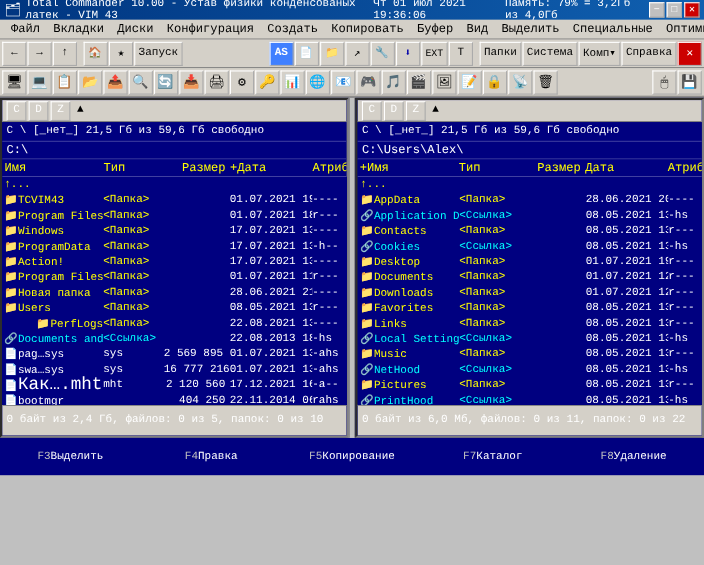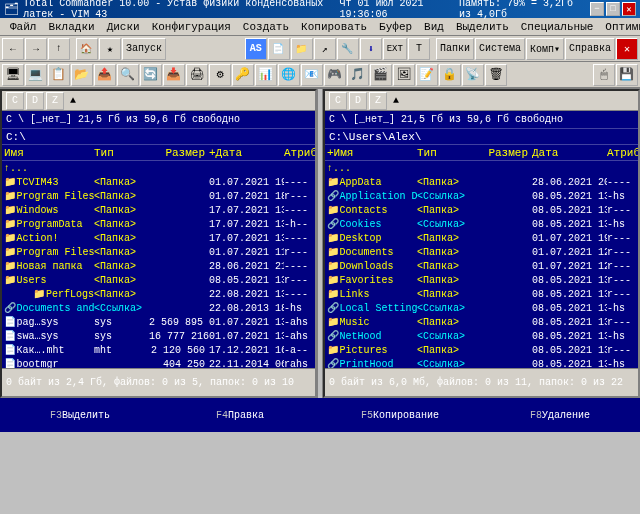--- a/index.html
+++ b/index.html
@@ -418,21 +418,21 @@
       <span class="file-col-attr">-ahs</span>
     </div>
         <div class="file-row">
       <span class="file-col-name" style="color:#fff; overflow:hidden; white-space:nowrap;"><span style="color:#fff">📄</span><span style="font-size:10px;">swa…sys</span></span>
       <span class="file-col-type" style="color:#fff">sys</span>
       <span class="file-col-size">16 777 216</span>
       <span class="file-col-date">01.07.2021 13:34</span>
       <span class="file-col-attr">-ahs</span>
     </div>
         <div class="file-row">
-      <span class="file-col-name" style="color:#fff; overflow:hidden; white-space:nowrap;"><span style="color:#fff">📄</span><span style="font-size:10px;">Как….mht</span></span>
+      <span class="file-col-name" style="color:#fff; overflow:hidden; white-space:nowrap;"><span style="color:#fff">📄</span><span style="font-size:16px;">Как….mht</span></span>
       <span class="file-col-type" style="color:#fff">mht</span>
       <span class="file-col-size">2 120 560</span>
       <span class="file-col-date">17.12.2021 16:08</span>
       <span class="file-col-attr">-a--</span>
     </div>
         <div class="file-row">
       <span class="file-col-name" style="color:#fff; overflow:hidden; white-space:nowrap;"><span style="color:#fff">📄</span><span style="font-size:10px;">bootmgr</span></span>
       <span class="file-col-type" style="color:#fff"></span>
       <span class="file-col-size">404 250</span>
       <span class="file-col-date">22.11.2014 06:44</span>
@@ -607,16 +607,20 @@
     </div>
     <div class="func-btn">
       <span class="fnum">F4</span>
       <span class="flabel">Правка</span>
     </div>
     <div class="func-btn">
       <span class="fnum">F5</span>
       <span class="flabel">Копирование</span>
     </div>
     <div class="func-btn">
+      <span class="fnum">F7</span>
+      <span class="flabel">Каталог</span>
+    </div>
+    <div class="func-btn">
       <span class="fnum">F8</span>
       <span class="flabel">Удаление</span>
     </div>
   </div>
 
 </body></html>

